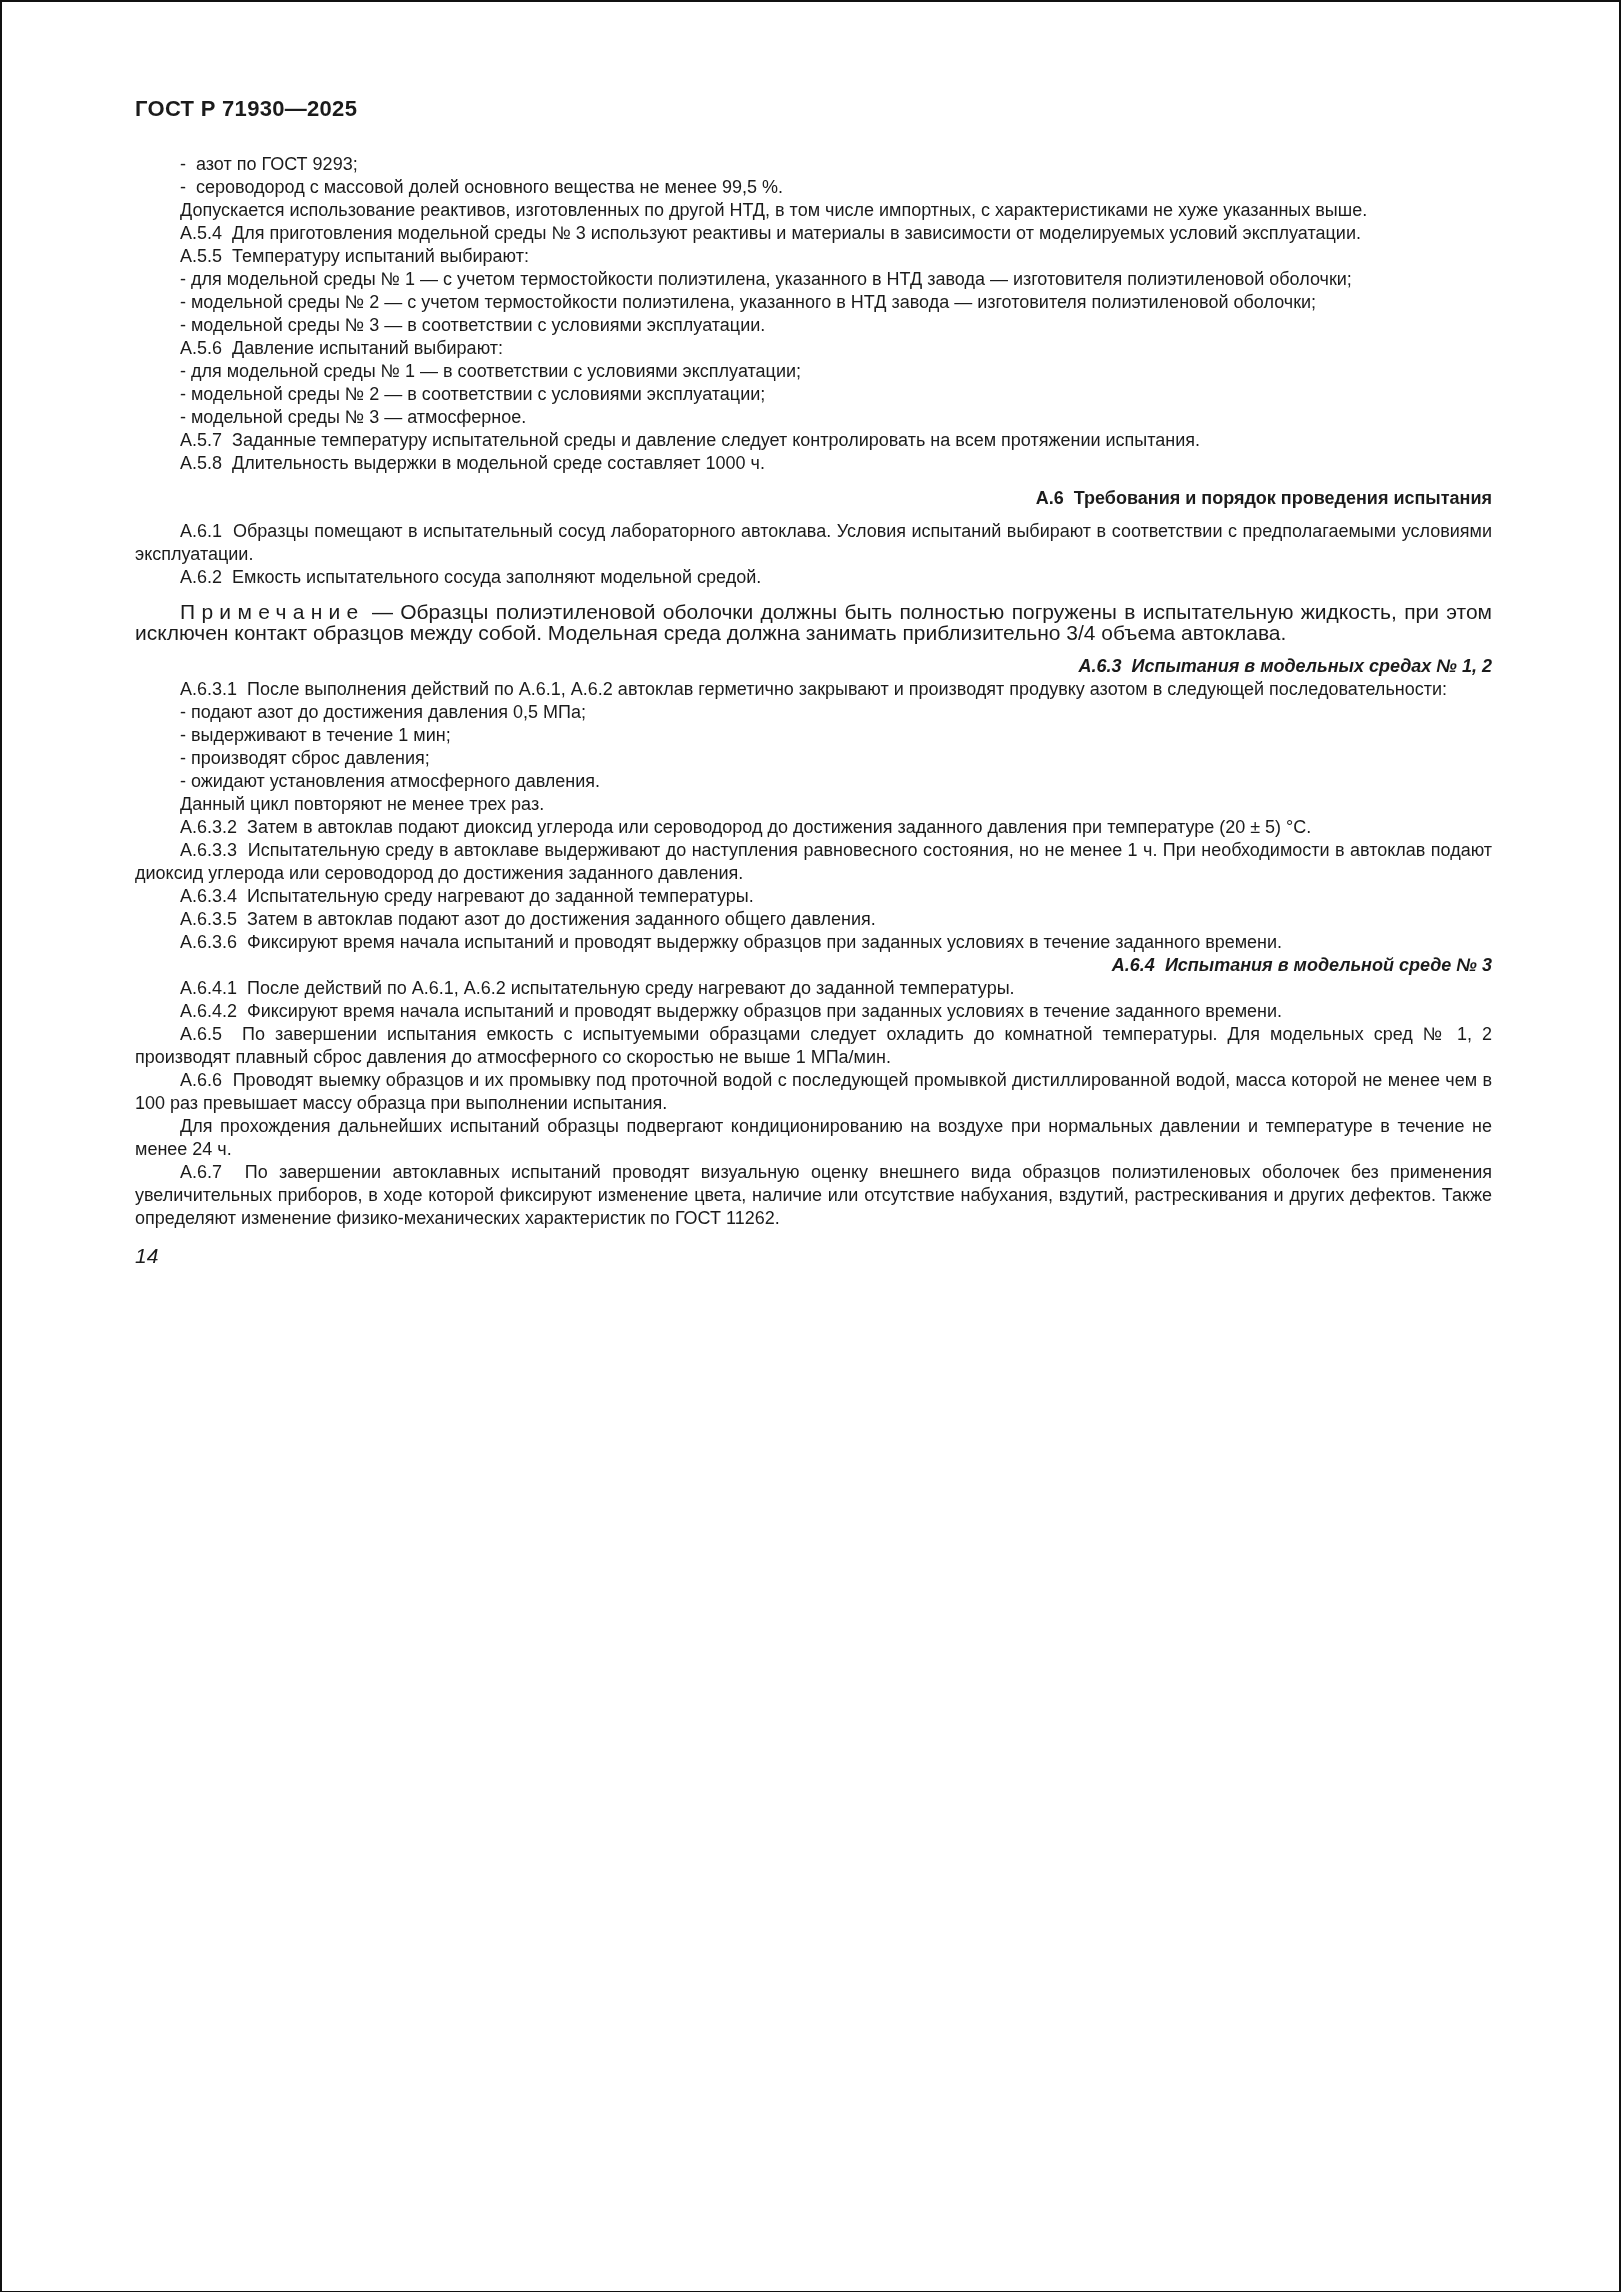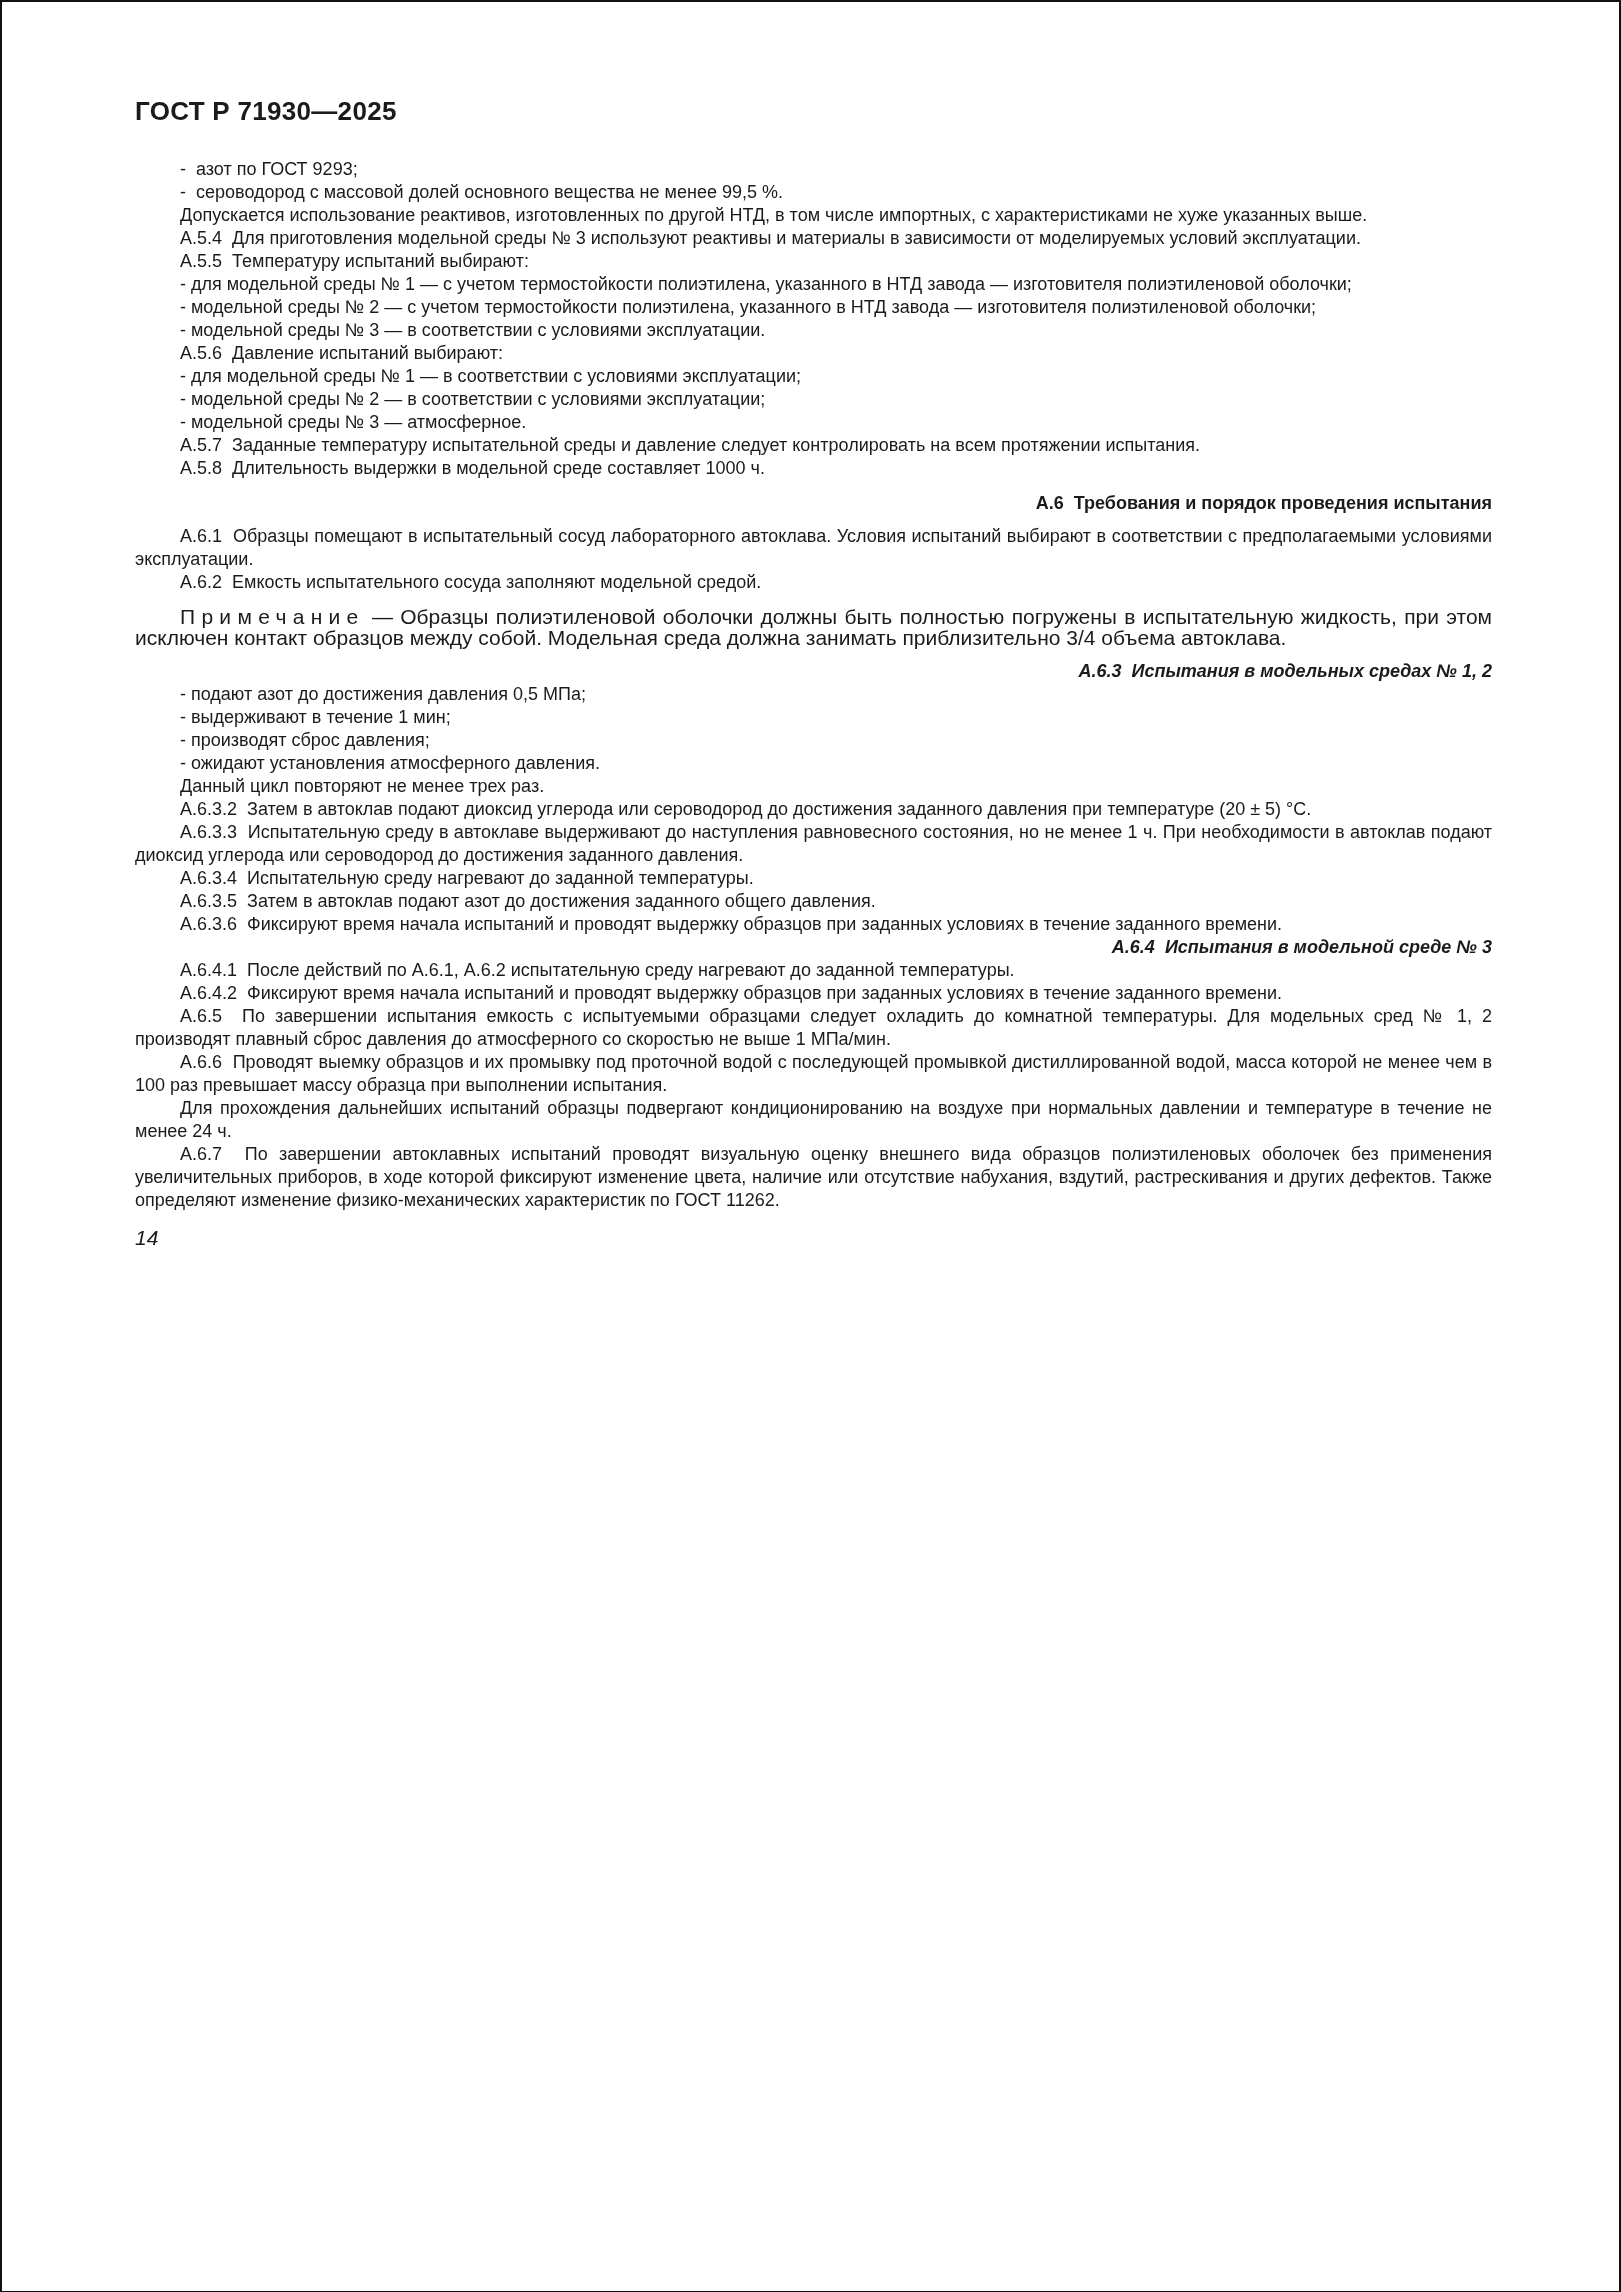--- a/index.html
+++ b/index.html
@@ -19,21 +19,21 @@
     color: #1b1b1b;
   }
   .content {
     position: absolute;
     left: 133px;
     top: 94px;
     width: 1357px;
   }
   .doc-header {
     font-weight: bold;
-    font-size: 26px;
+    font-size: 22px;
     letter-spacing: 0.3px;
   }
   .doc-body {
     margin-top: 31px;
     font-size: 18px;
     line-height: 23px;
     text-align: justify;
     hyphens: auto;
   }
   .para {
@@ -83,20 +83,21 @@
         <p class="para list">-&nbsp;для модельной среды № 1 — в соответствии с условиями эксплуатации;</p>
         <p class="para list">-&nbsp;модельной среды № 2 — в соответствии с условиями эксплуатации;</p>
         <p class="para list">-&nbsp;модельной среды № 3 — атмосферное.</p>
         <p class="para body">А.5.7&nbsp;&nbsp;Заданные температуру испытательной среды и давление следует контролировать на всем протяжении испытания.</p>
         <p class="para body">А.5.8&nbsp;&nbsp;Длительность выдержки в модельной среде составляет 1000 ч.</p>
         <p class="para heading1">А.6&nbsp;&nbsp;Требования и порядок проведения испытания</p>
         <p class="para body">А.6.1&nbsp;&nbsp;Образцы помещают в испытательный сосуд лабораторного автоклава. Условия испытаний выбирают в соответствии с предполагаемыми условиями эксплуатации.</p>
         <p class="para body">А.6.2&nbsp;&nbsp;Емкость испытательного сосуда заполняют модельной средой.</p>
         <p class="para note"><span class="note-label">Примечание</span> — Образцы полиэтиленовой оболочки должны быть полностью погружены в испытательную жидкость, при этом исключен контакт образцов между собой. Модельная среда должна занимать приблизительно 3/4 объема автоклава.</p>
         <p class="para heading2">А.6.3&nbsp;&nbsp;Испытания в модельных средах № 1, 2</p>
+        <p class="para body">А.6.3.1&nbsp;&nbsp;После выполнения действий по А.6.1, А.6.2 автоклав герметично закрывают и производят продувку азотом в следующей последовательности:</p>
         <p class="para list">-&nbsp;подают азот до достижения давления 0,5 МПа;</p>
         <p class="para list">-&nbsp;выдерживают в течение 1 мин;</p>
         <p class="para list">-&nbsp;производят сброс давления;</p>
         <p class="para list">-&nbsp;ожидают установления атмосферного давления.</p>
         <p class="para body">Данный цикл повторяют не менее трех раз.</p>
         <p class="para body">А.6.3.2&nbsp;&nbsp;Затем в автоклав подают диоксид углерода или сероводород до достижения заданного давления при температуре (20 ± 5) °С.</p>
         <p class="para body">А.6.3.3&nbsp;&nbsp;Испытательную среду в автоклаве выдерживают до наступления равновесного состояния, но не менее 1 ч. При необходимости в автоклав подают диоксид углерода или сероводород до достижения заданного давления.</p>
         <p class="para body">А.6.3.4&nbsp;&nbsp;Испытательную среду нагревают до заданной температуры.</p>
         <p class="para body">А.6.3.5&nbsp;&nbsp;Затем в автоклав подают азот до достижения заданного общего давления.</p>
         <p class="para body">А.6.3.6&nbsp;&nbsp;Фиксируют время начала испытаний и проводят выдержку образцов при заданных условиях в течение заданного времени.</p>

